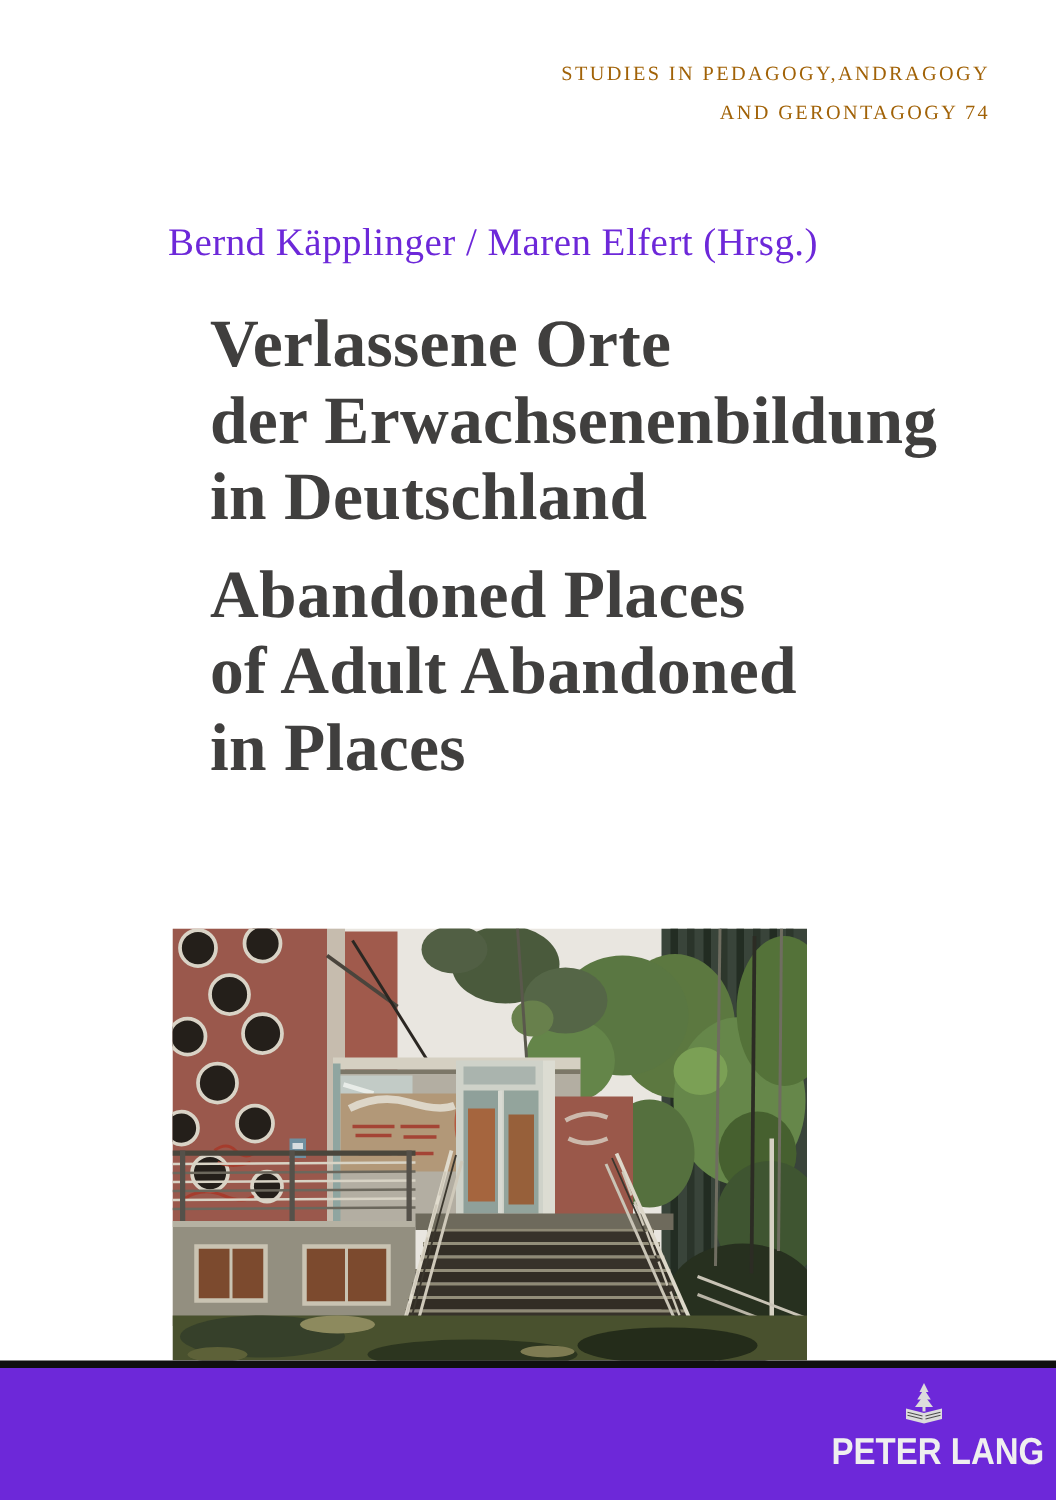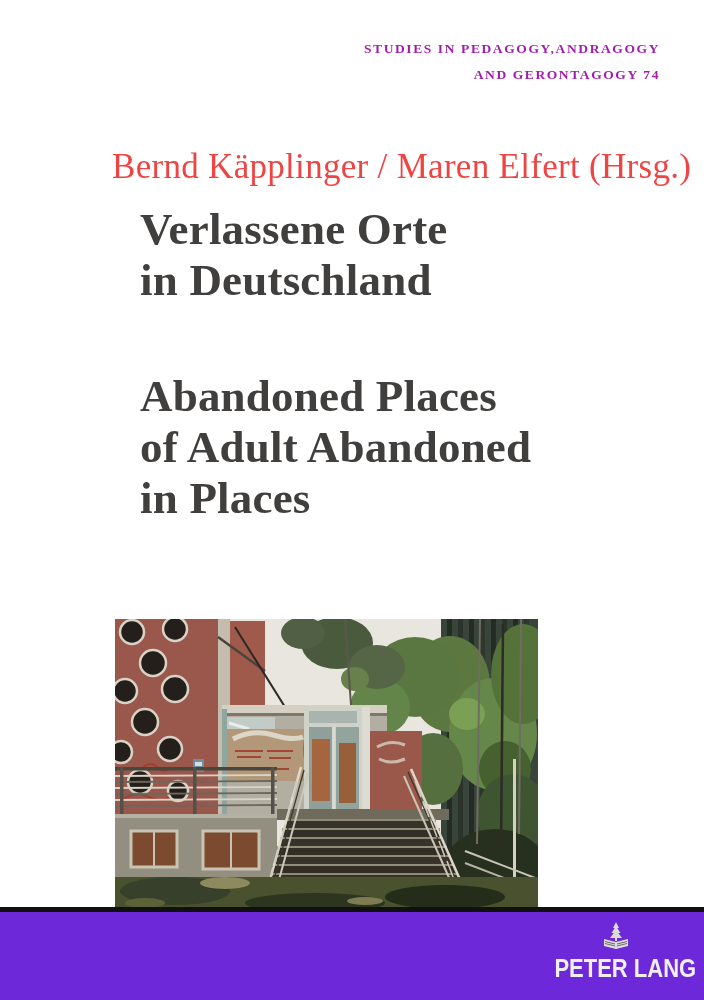--- a/index.html
+++ b/index.html
@@ -2,26 +2,26 @@
 <html><head>
 <meta charset="utf-8">
 <style>
   html,body{margin:0;padding:0;background:#ffffff;}
   .cover{
     position:relative;width:704px;height:1000px;background:#ffffff;
     font-family:"Liberation Serif", serif;overflow:hidden;
   }
   .series{
     position:absolute;top:36px;right:44px;text-align:right;
-    font-size:13.5px;font-weight:700;letter-spacing:1.6px;
-    color:#a21caf;line-height:26px;
+    font-size:13.5px;font-weight:400;letter-spacing:1.6px;
+    color:#a16207;line-height:26px;
   }
   .editors{
     position:absolute;top:147px;left:112px;
-    font-size:35px;color:#ef4444;letter-spacing:0.3px;
+    font-size:26px;color:#6d28d9;letter-spacing:0.3px;
   }
   .title-block{
     position:absolute;left:112px;top:204px;
     font-size:45px;font-weight:700;color:#403f3e;line-height:51px;
     letter-spacing:0.2px;
     margin-left:28px;
   }
   .title-block.en{top:371px;}
   .photo-wrap{
     position:absolute;left:115px;top:619px;width:423px;height:288px;
@@ -51,20 +51,21 @@
 
   <div class="series">
     <div>STUDIES IN PEDAGOGY,ANDRAGOGY</div>
     <div>AND GERONTAGOGY 74</div>
   </div>
 
   <div class="editors">Bernd Käpplinger / Maren Elfert (Hrsg.)</div>
 
   <div class="title-block de">
     <div>Verlassene Orte</div>
+    <div>der Erwachsenenbildung</div>
     <div>in Deutschland</div>
   </div>
 
   <div class="title-block en">
     <div>Abandoned Places</div>
     <div>of Adult Abandoned</div>
     <div>in Places</div>
   </div>
 
   <div class="photo-wrap" role="img" aria-label="Photograph of an abandoned adult-education building: red wall with round porthole windows, graffiti-covered entrance pavilion, wide dark staircase with metal railings, overgrown grass and trees">

